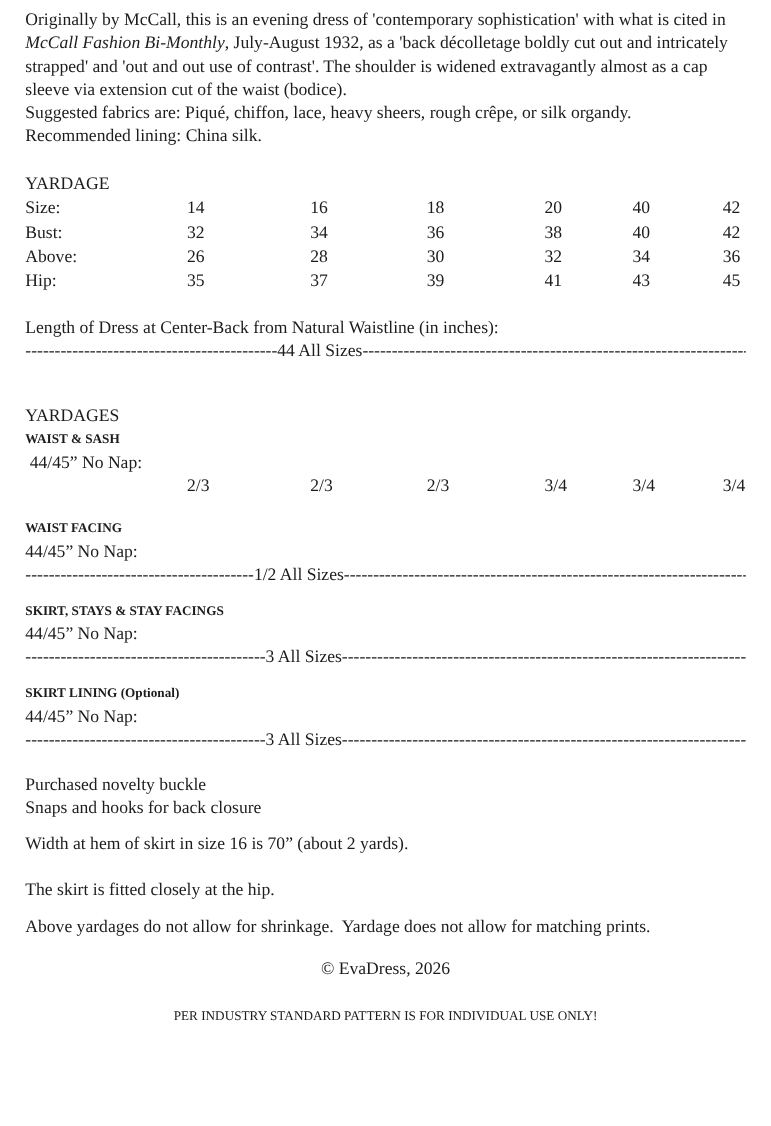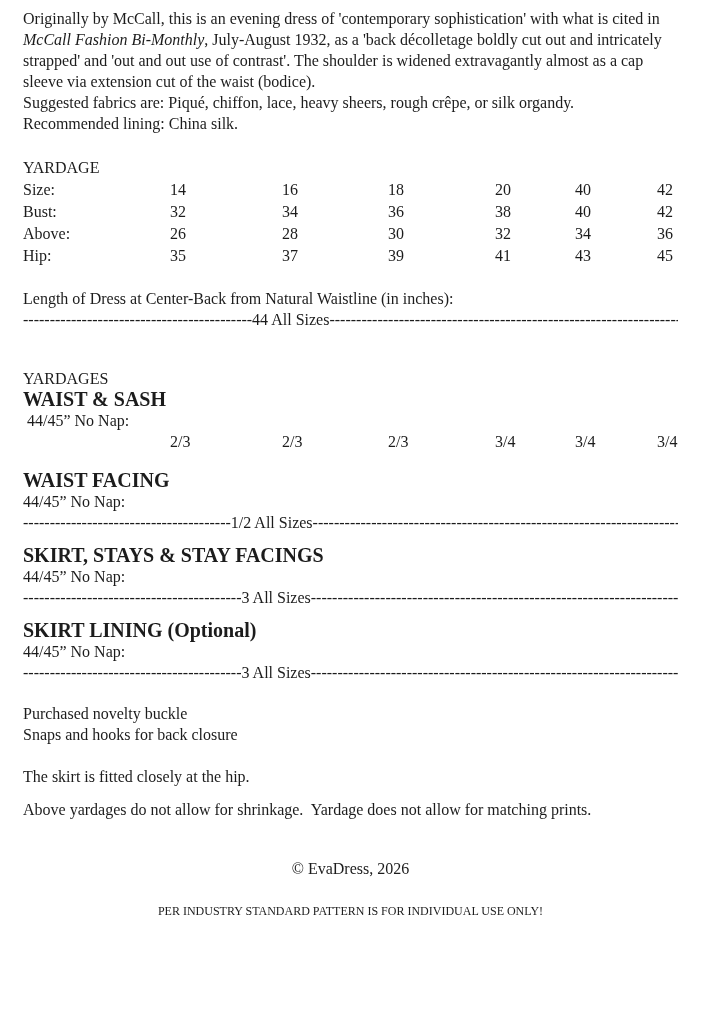--- a/index.html
+++ b/index.html
@@ -24,21 +24,21 @@
     line-height: 21px;
     white-space: pre-wrap;
   }
   .italic { font-style: italic; }
   .section-title {
     line-height: 22px;
     margin-top: 23px;
   }
   .bold-heading {
     font-weight: bold;
-    font-size: 20px;
+    font-size: 12px;
     line-height: 21px;
   }
   table {
     border-collapse: collapse;
     table-layout: fixed;
     width: 655px;
   }
   td {
     padding: 0;
     line-height: 22px;
@@ -60,21 +60,21 @@
     overflow: hidden;
     line-height: 21px;
   }
   .length-block { margin-top: 21px; }
   .yardages-title { margin-top: 38px; line-height: 21px; }
   .mt17 { margin-top: 17px; }
   .mt20 { margin-top: 20px; }
   .mt21 { margin-top: 21px; }
   .mt22 { margin-top: 12px; }
   .footer-copyright {
-    margin-top: 38px;
+    margin-top: 17px;
     text-align: center;
     line-height: 21px;
   }
   .footer-disclaimer {
     margin-top: 22px;
     text-align: center;
     font-size: 12px;
     line-height: 21px;
   }
 </style>
@@ -189,20 +189,21 @@
     <p class="bold-heading">SKIRT LINING (Optional)</p>
     <p>44/45” No Nap:</p>
     <div class="dashline">-----------------------------------------3 All Sizes----------------------------------------------------------------------</div>
   </div>
 
   <div class="mt20">
     <p>Purchased novelty buckle</p>
     <p>Snaps and hooks for back closure</p>
   </div>
 
+  <p class="mt22">Width at hem of skirt in size 16 is 70” (about 2 yards).</p>
 
   <div class="mt21">
     <p>The skirt is fitted closely at the hip.</p>
   </div>
 
   <p class="mt22">Above yardages do not allow for shrinkage.  Yardage does not allow for matching prints.</p>
 
   <p class="footer-copyright">© EvaDress, 2026</p>
   <p class="footer-disclaimer">PER INDUSTRY STANDARD PATTERN IS FOR INDIVIDUAL USE ONLY!</p>
 

